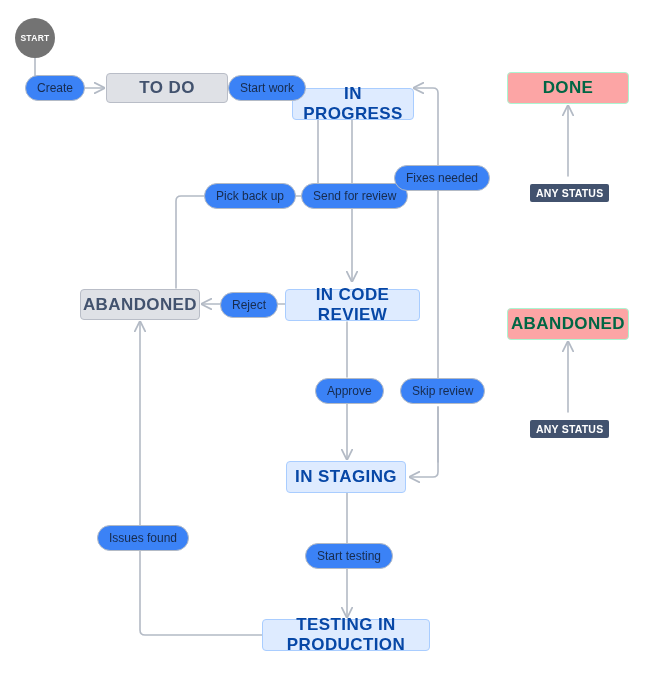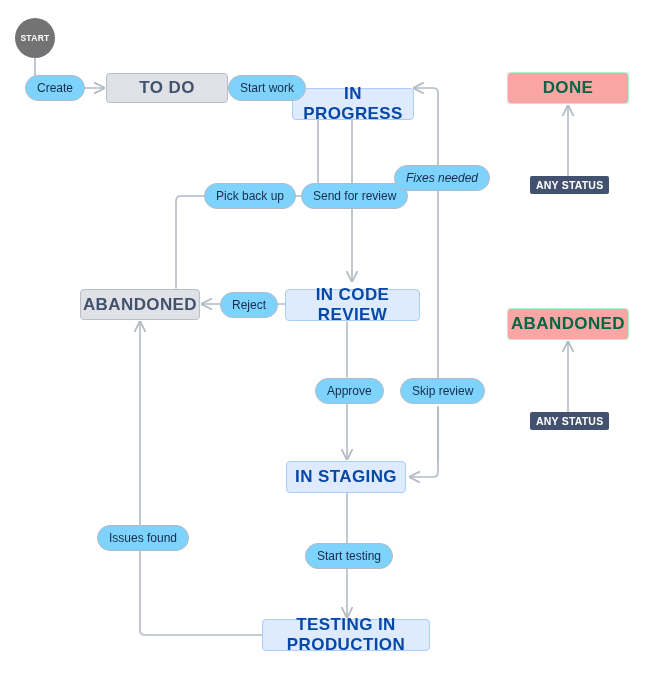--- a/index.html
+++ b/index.html
@@ -77,21 +77,21 @@
     user-select: none;
   }
 
   
   .pill {
     position: absolute;
     box-sizing: border-box;
     display: flex;
     align-items: center;
     justify-content: center;
-    background: #7dd3fc;
+    background: #3b82f6;
     border: 1px solid #b3bac5;
     border-radius: 999px;
     color: #172b4d;
     font-size: 12px;
     font-weight: normal;
     white-space: nowrap;
     padding: 0 11px;
     height: 26px;
     z-index: 5;
     user-select: none;
@@ -107,20 +107,21 @@
     background: #42526e;
     color: #ffffff;
     font-size: 10.5px;
     font-weight: bold;
     letter-spacing: 0.2px;
     border-radius: 2px;
     height: 18px;
     padding: 0 6px;
     z-index: 5;
     user-select: none;
+    margin-top: 8px;
   }
 </style>
 </head>
 <body>
 
 <div id="canvas">
 
   <svg id="edges" viewBox="0 0 646 686" xmlns="http://www.w3.org/2000/svg">
     <defs>
       <marker id="arrow" viewBox="0 0 10 10" refX="9" refY="5" markerWidth="7" markerHeight="7" orient="auto-start-reverse">
@@ -185,21 +186,21 @@
   <div class="node inprogress" style="left:262px; top:619px; width:168px; height:32px;">TESTING IN PRODUCTION</div>
 
   <div class="pill" style="left:25px; top:75px;">Create</div>
 
   <div class="pill" style="left:228px; top:75px;">Start work</div>
 
   <div class="pill" style="left:301px; top:183px;">Send for review</div>
 
   <div class="pill" style="left:204px; top:183px;">Pick back up</div>
 
-  <div class="pill" style="left:394px; top:165px;font-style:italic;">Fixes needed</div>
+  <div class="pill" style="left:394px; top:165px;">Fixes needed</div>
 
   <div class="pill" style="left:220px; top:292px;">Reject</div>
 
   <div class="pill" style="left:315px; top:378px;">Approve</div>
 
   <div class="pill" style="left:400px; top:378px;">Skip review</div>
 
   <div class="pill" style="left:305px; top:543px;">Start testing</div>
 
   <div class="pill" style="left:97px; top:525px;">Issues found</div>

